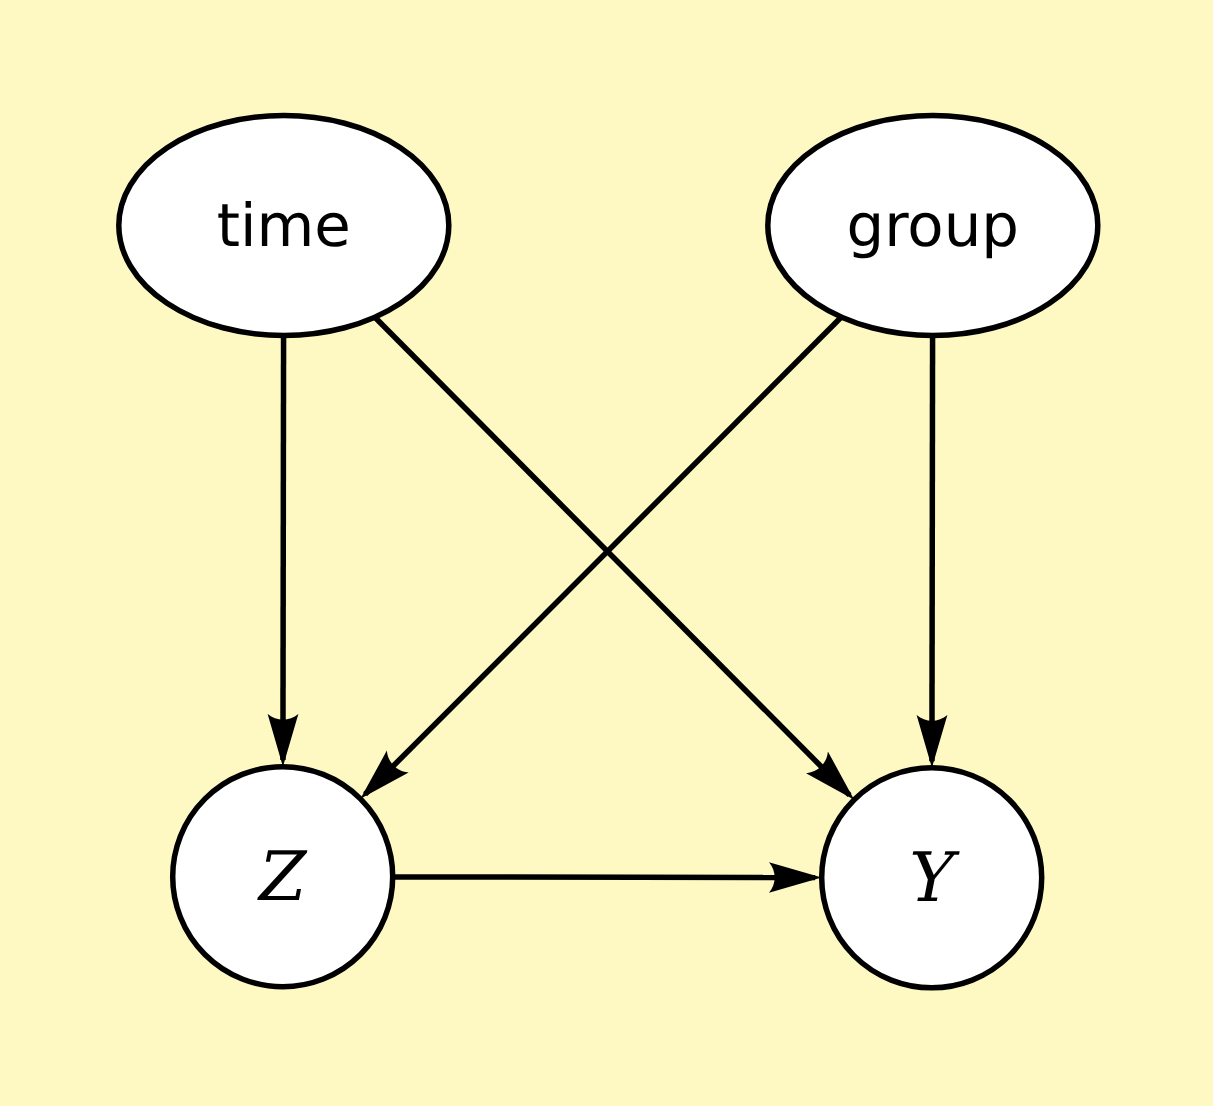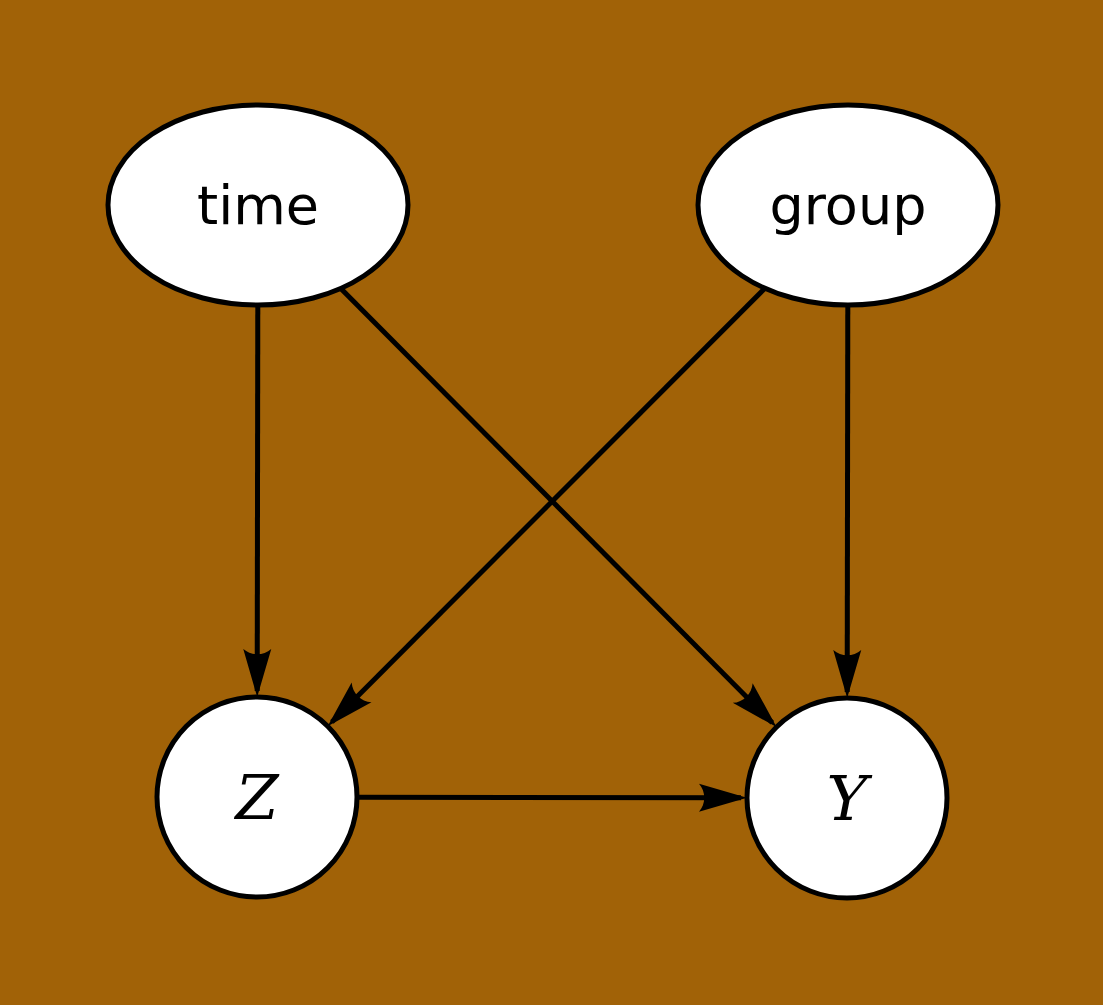--- a/index.html
+++ b/index.html
@@ -4,21 +4,21 @@
 <style>
   html, body {
     margin: 0;
     padding: 0;
     background: #ffffff;
   }
   .stage {
     position: relative;
     width: 1103px;
     height: 1005px;
-    background: #a16207;
+    background: #fef9c3;
     overflow: hidden;
   }
   svg { display: block; }
   .node-shape {
     fill: #ffffff;
     stroke: #000000;
     stroke-width: 5px;
   }
   .edge-line {
     stroke: #000000;

